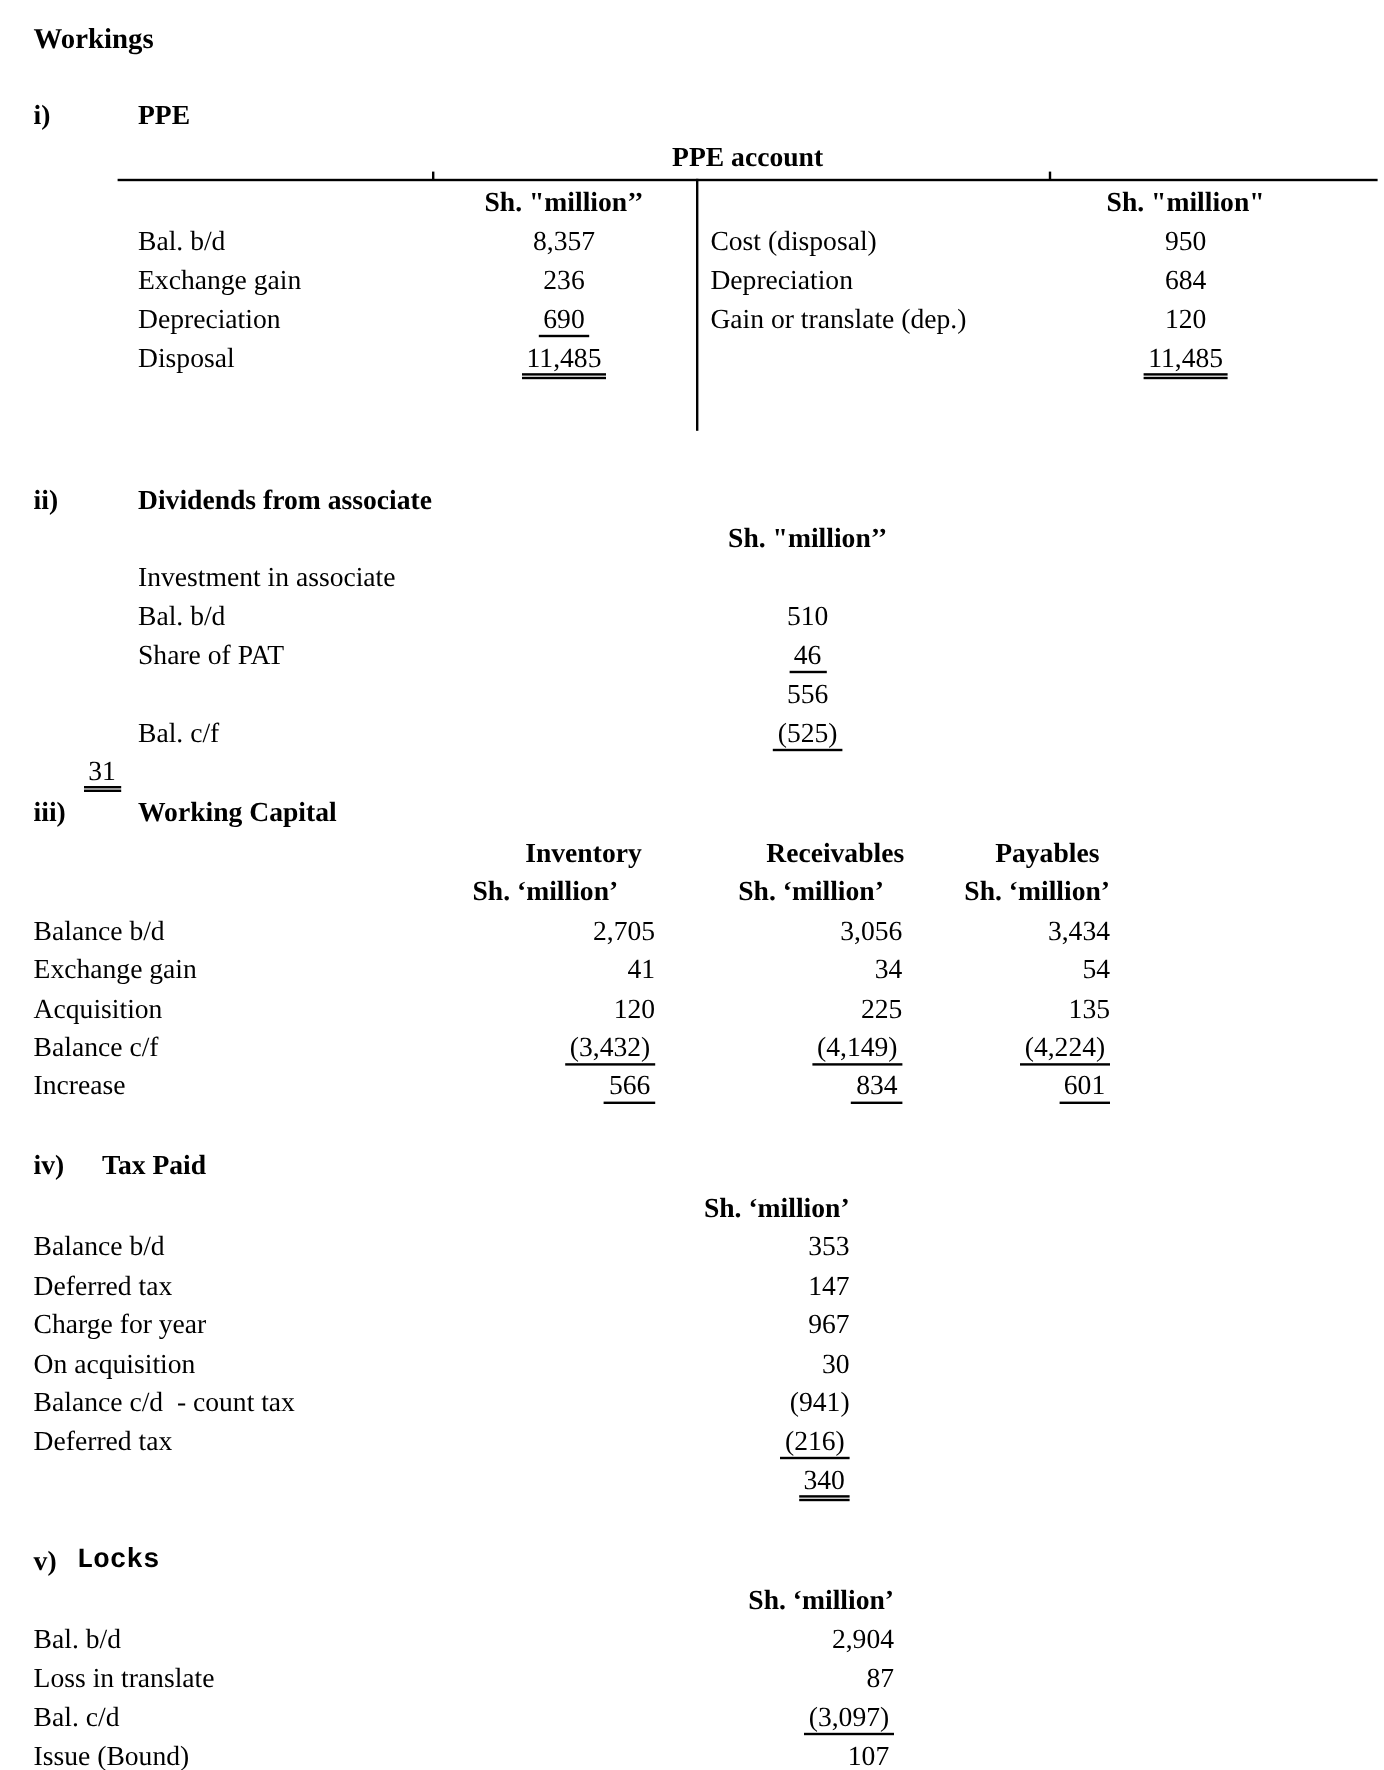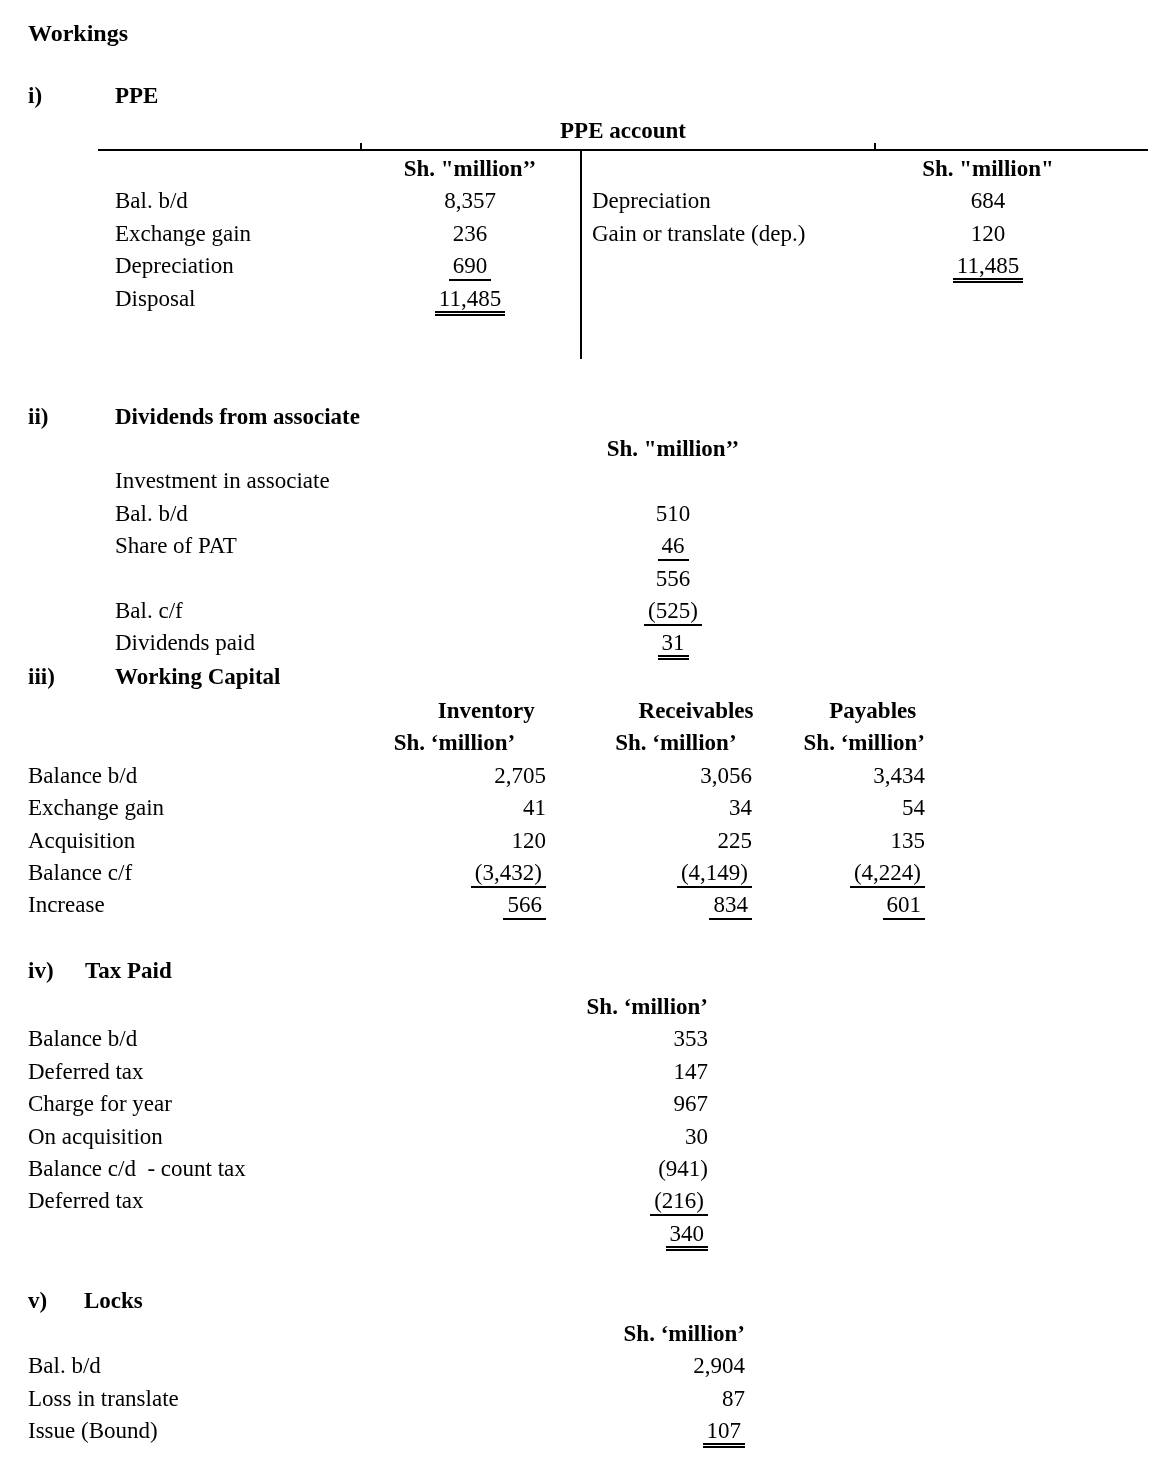--- a/index.html
+++ b/index.html
@@ -9,21 +9,21 @@
     font-size:23px;line-height:32.4px;
     position:relative;overflow:hidden;
     -webkit-font-smoothing:antialiased;
   }
   *{box-sizing:border-box;}
   .abs{position:absolute;margin-top:12px;}
   .bold{font-weight:bold;}
   .row{display:flex;height:32.4px;line-height:32.4px;white-space:nowrap;}
   .marker{position:absolute;left:28px;font-weight:bold;}
   .stitle{position:absolute;left:115px;font-weight:bold;}
-  .at85{left:85px;} .at68{left:84px;}
+  .at85{left:85px;} .at68{left:64px;font-family:Liberation Mono, monospace;}
   .sec-head{position:relative;height:33px;line-height:33px;}
   
   .u{display:inline-block;border-bottom:2px solid #000;padding:0 4px;line-height:26px;}
   .uu{display:inline-block;border-bottom:5px double #000;padding:0 4px;line-height:25px;}
   
   #workings{top:6px;left:28px;font-size:24px;font-weight:bold;line-height:30px;}
   #sec-i{top:68px;left:0;width:1153px;height:33px;}
   
   #ppe-table{top:104px;left:98px;width:1050px;}
   .ppe-title{height:33px;line-height:30px;text-align:center;font-weight:bold;}
@@ -99,20 +99,24 @@
         <div class="lbl">Disposal</div>
         <div class="amt"><span class="uu">11,485</span></div>
       </div>
     </div>
     <div class="ppe-right">
       <div class="row">
         <div class="lbl"></div>
         <div class="amt bold">Sh. "million"</div>
       </div>
       <div class="row">
+        <div class="lbl">Cost (disposal)</div>
+        <div class="amt"><span>950</span></div>
+      </div>
+      <div class="row">
         <div class="lbl">Depreciation</div>
         <div class="amt"><span>684</span></div>
       </div>
       <div class="row">
         <div class="lbl">Gain or translate (dep.)</div>
         <div class="amt"><span>120</span></div>
       </div>
       <div class="row">
         <div class="lbl"></div>
         <div class="amt"><span class="uu">11,485</span></div>
@@ -144,21 +148,20 @@
   </div>
   <div class="row">
     <div class="d-lbl"></div>
     <div class="d-amt"><span>556</span></div>
   </div>
   <div class="row">
     <div class="d-lbl">Bal. c/f</div>
     <div class="d-amt"><span class="u">(525)</span></div>
   </div>
   <div class="row">
-    <div class="d-lbl">Dividends paid</div>
     <div class="d-amt"><span class="uu">31</span></div>
   </div>
 </div>
 
 <div id="sec-iii" class="abs">
   <div class="sec-head">
     <span class="marker">iii)</span>
     <span class="stitle">Working Capital</span>
   </div>
   <div class="row">
@@ -255,16 +258,20 @@
   </div>
   <div class="row">
     <div class="k-lbl">Bal. b/d</div>
     <div class="k-amt"><span>2,904</span></div>
   </div>
   <div class="row">
     <div class="k-lbl">Loss in translate</div>
     <div class="k-amt"><span>87</span></div>
   </div>
   <div class="row">
+    <div class="k-lbl">Bal. c/d</div>
+    <div class="k-amt"><span class="u">(3,097)</span></div>
+  </div>
+  <div class="row">
     <div class="k-lbl">Issue (Bound)</div>
     <div class="k-amt"><span class="uu">107</span></div>
   </div>
 </div>
 
 </body></html>

